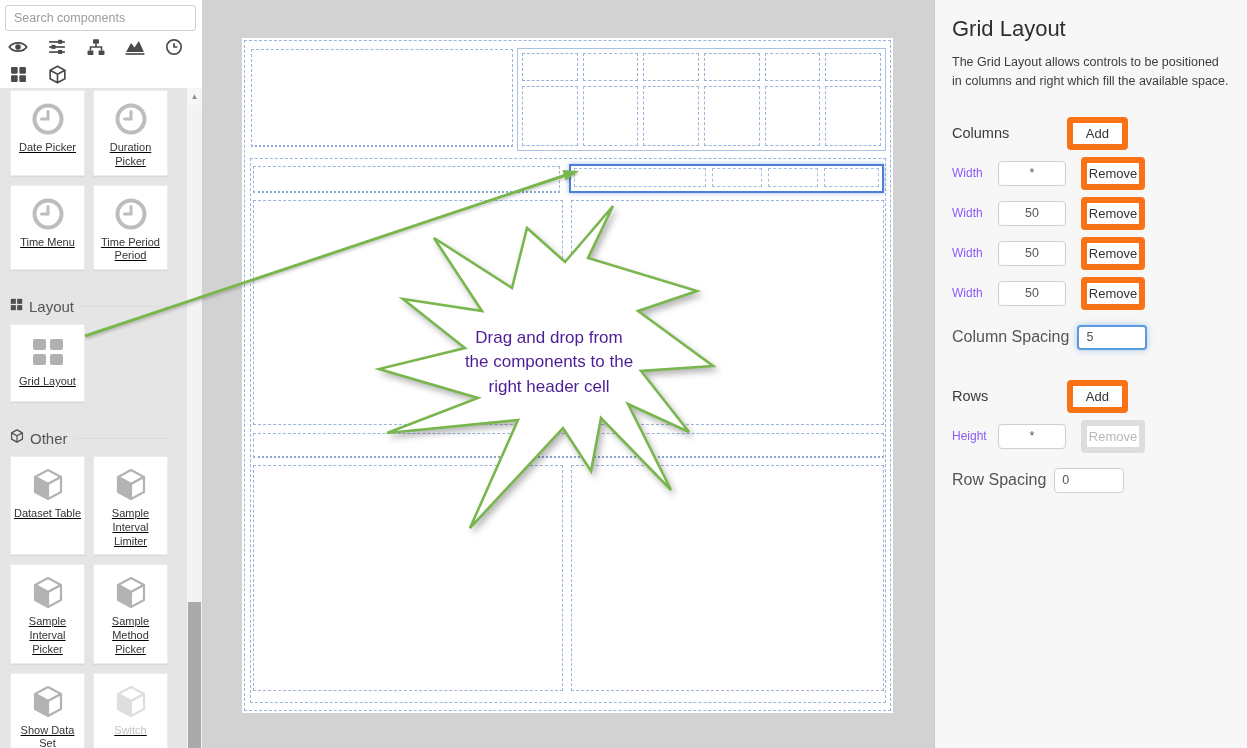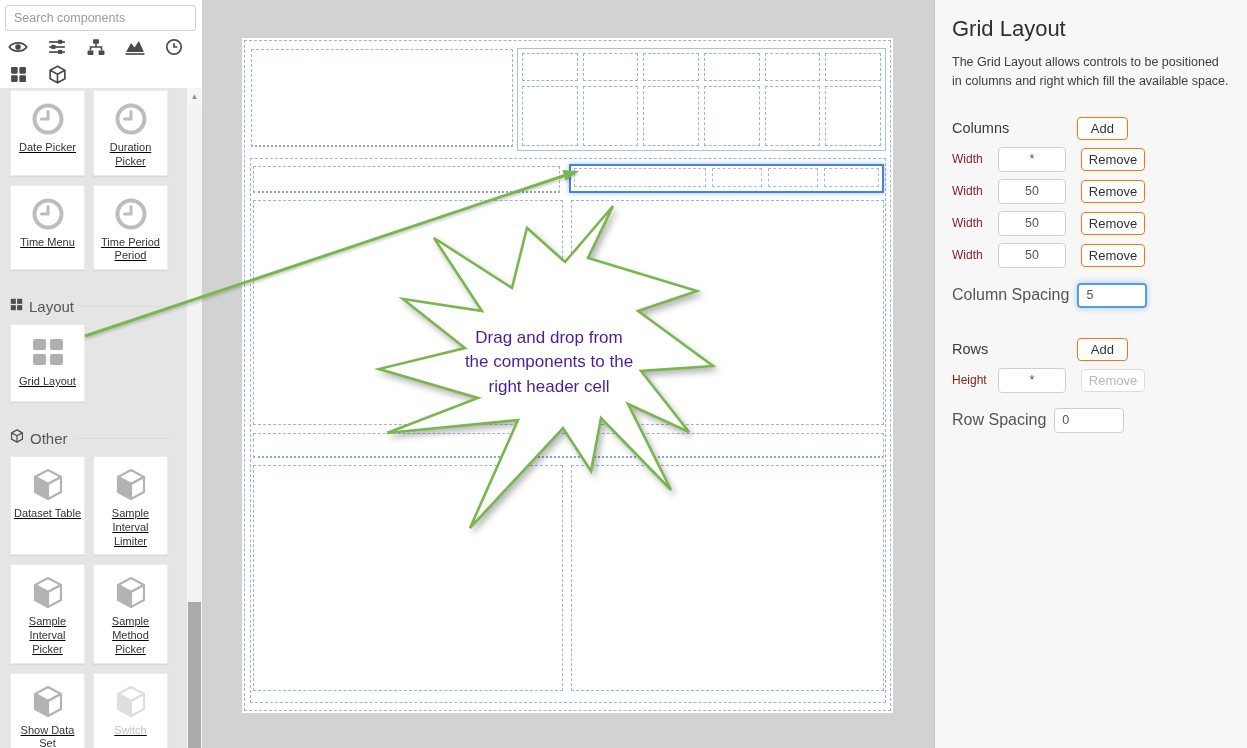--- a/index.html
+++ b/index.html
@@ -55,25 +55,25 @@
   
   .overlay-svg { position:absolute; left:0; top:0; width:1247px; height:748px; z-index:5; pointer-events:none; }
   .callout-text { position:absolute; left:462px; top:326px; width:174px; z-index:6; font-size:17px; line-height:1.44; color:#4c1d95; text-align:center; pointer-events:none; }
 
   
   .panel { position:absolute; right:0; top:0; width:313px; height:748px; background:#f7f7f7; border-left:1px solid #c9c9c9; padding:0 0 0 17px; z-index:3; }
   .panel-title { font-size:22px; font-weight:400; color:#2f2f2f; margin-top:16px; }
   .panel-desc { font-size:12.5px; color:#3d3d3d; line-height:1.5; margin:11px 18px 0 0; }
   .sec-row { display:flex; align-items:center; margin-top:26px; }
   .sec-row .sec-title { font-size:14.5px; color:#3a3a3a; }
-  .btn { background:#fff; border:1px solid #f97316; border-radius:4px; font-size:13px; color:#333; padding:3px 13px; cursor:pointer; font-family:inherit; }
+  .btn { background:#fff; border:6px solid #f97316; border-radius:4px; font-size:13px; color:#333; padding:3px 13px; cursor:pointer; font-family:inherit; }
   .btn:disabled, .btn.disabled { color:#b8b8b8; border-color:#ddd; cursor:default; }
   .btn-add { margin-left:auto; margin-right:119px; }
   .field-row { display:flex; align-items:center; margin-top:7px; }
-  .field-label { font-size:12px; color:#7f1d1d; width:46px; }
+  .field-label { font-size:12px; color:#8b5cf6; width:46px; }
   .pinput { width:68px; height:25px; border:1px solid #cfcfcf; border-radius:4px; background:#fff; text-align:center; font-size:12.5px; color:#555; outline:none; font-family:inherit; }
   .btn-remove { margin-left:15px; width:64px; padding:3px 0; text-align:center; }
   .spacing-row { display:flex; align-items:center; margin-top:15px; }
   .spacing-label { font-size:16px; color:#555; }
   .pinput.spacing { width:70px; margin-left:8px; text-align:left; padding-left:7px; }
   .pinput.focused { border:2px solid #5a9be0; box-shadow:0 0 6px rgba(90,155,224,.55); }
   .rows-section { margin-top:30px; }
 </style>
 </head>
 <body>

